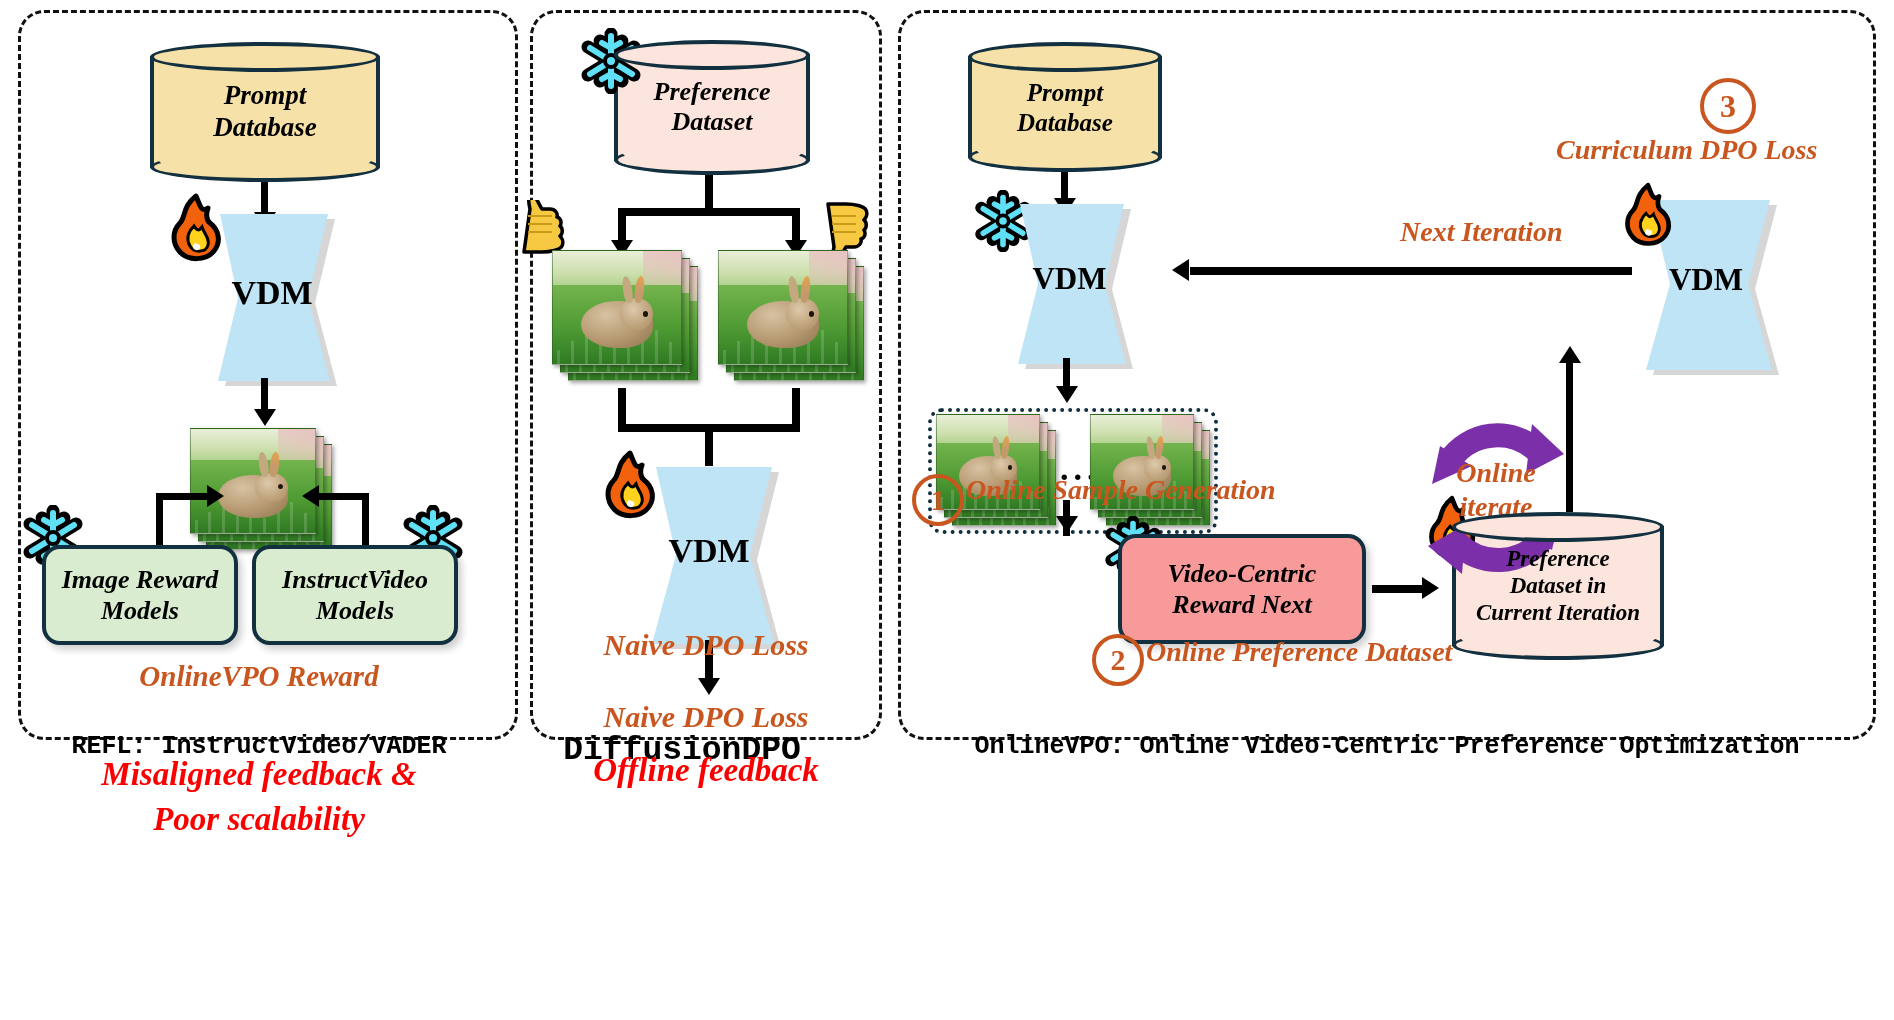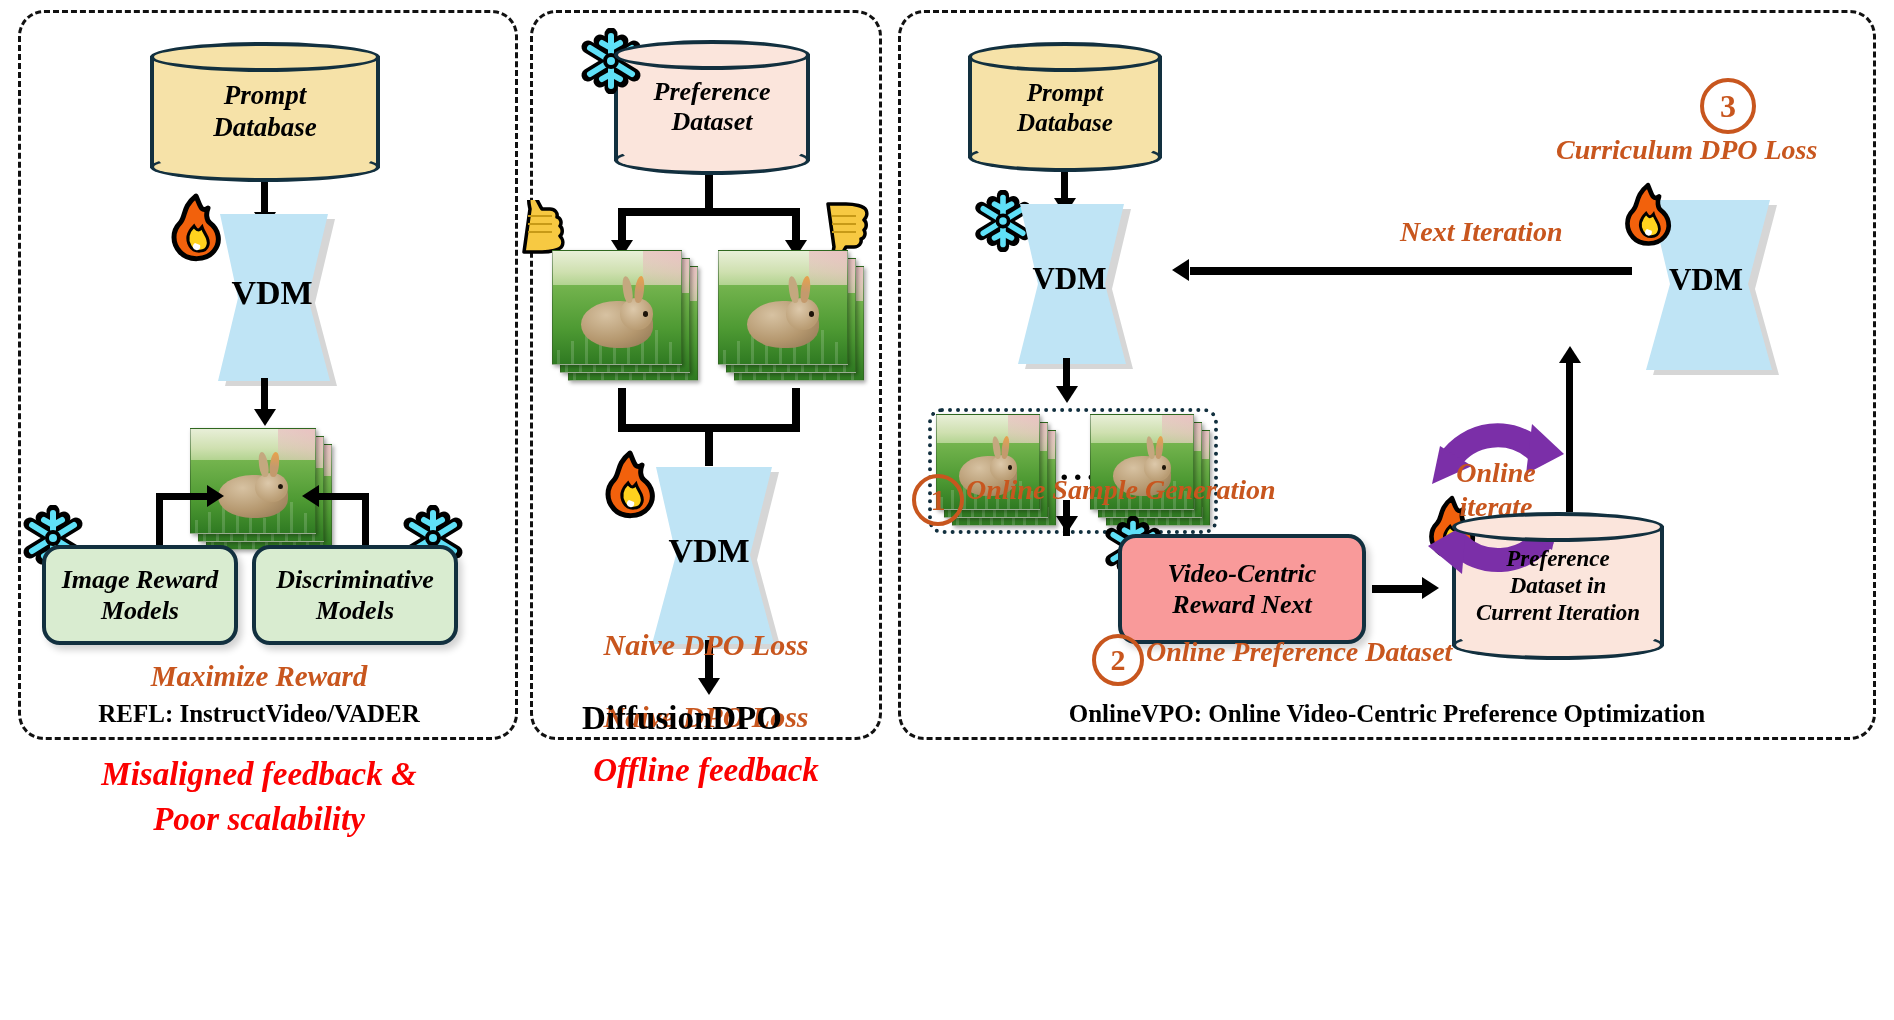--- a/index.html
+++ b/index.html
@@ -73,21 +73,21 @@
   .ahead.down{border-left:11px solid transparent;border-right:11px solid transparent;border-top:17px solid #000;}
   .ahead.up{border-left:11px solid transparent;border-right:11px solid transparent;border-bottom:17px solid #000;}
   .ahead.left{border-top:11px solid transparent;border-bottom:11px solid transparent;border-right:17px solid #000;}
   .ahead.right{border-top:11px solid transparent;border-bottom:11px solid transparent;border-left:17px solid #000;}
 
   
   .txt{position:absolute;white-space:pre;}
   .t-orange{color:#c8561e;font-style:italic;font-weight:bold;text-align:center;}
   .t-red{color:#fb0000;font-style:italic;font-weight:bold;text-align:center;}
   .t-green{color:#00a14b;font-style:italic;font-weight:bold;text-align:center;}
-  .t-black-sans{color:#000;font-family:Liberation Serif, serif;font-weight:bold;}
+  .t-black-sans{color:#000;font-family:Liberation Mono, monospace;font-weight:bold;margin-top:32px;}
   .t-dots{color:#000;font-weight:bold;letter-spacing:5px;}
 
   .circnum{position:absolute;border:4px solid #c8561e;border-radius:50%;
            display:flex;align-items:center;justify-content:center;color:#c8561e;
            font-weight:bold;font-family:"Liberation Serif",serif;}
 
   .dotted-group{position:absolute;border:4px dotted #12303f;border-radius:14px;box-sizing:border-box;}
 </style>
 </head>
 <body>
@@ -248,25 +248,25 @@
       </g>
       <circle cx="33" cy="33" r="6" fill="#5fe0f7" stroke="#000" stroke-width="4"></circle>
     </svg>
   </div>
 
   <div class="rbox green" style="left:42px;top:545px;width:196px;height:100px;font-size:26px;">
     <span style="white-space:pre-line;">Image Reward
 Models</span>
   </div>
   <div class="rbox green" style="left:252px;top:545px;width:206px;height:100px;font-size:26px;">
-    <span style="white-space:pre-line;">Discriminative
+    <span style="white-space:pre-line;">InstructVideo
 Models</span>
   </div>
 
-  <div class="txt t-orange" style="left:0;top:660px;width:518px;text-align:center;font-size:29px;">Maximize Reward</div>
+  <div class="txt t-orange" style="left:0;top:660px;width:518px;text-align:center;font-size:29px;">OnlineVPO Reward</div>
   <div class="txt t-black-sans" style="left:0;top:700px;width:518px;text-align:center;font-size:25px;">REFL: InstructVideo/VADER</div>
   <div class="txt t-red" style="left: 0px; top: 752px; width: 518px; font-size: 33px; line-height: 1.35; white-space: pre-line;">Misaligned feedback &amp;
 Poor scalability</div>
 
   <div class="panel" id="panel-2"></div>
 
   <div class="cyl pink" style="left:614px;top:40px;width:196px;height:135px;">
     <div class="bot"></div>
     <div class="body"></div>
     <div class="top"></div>

